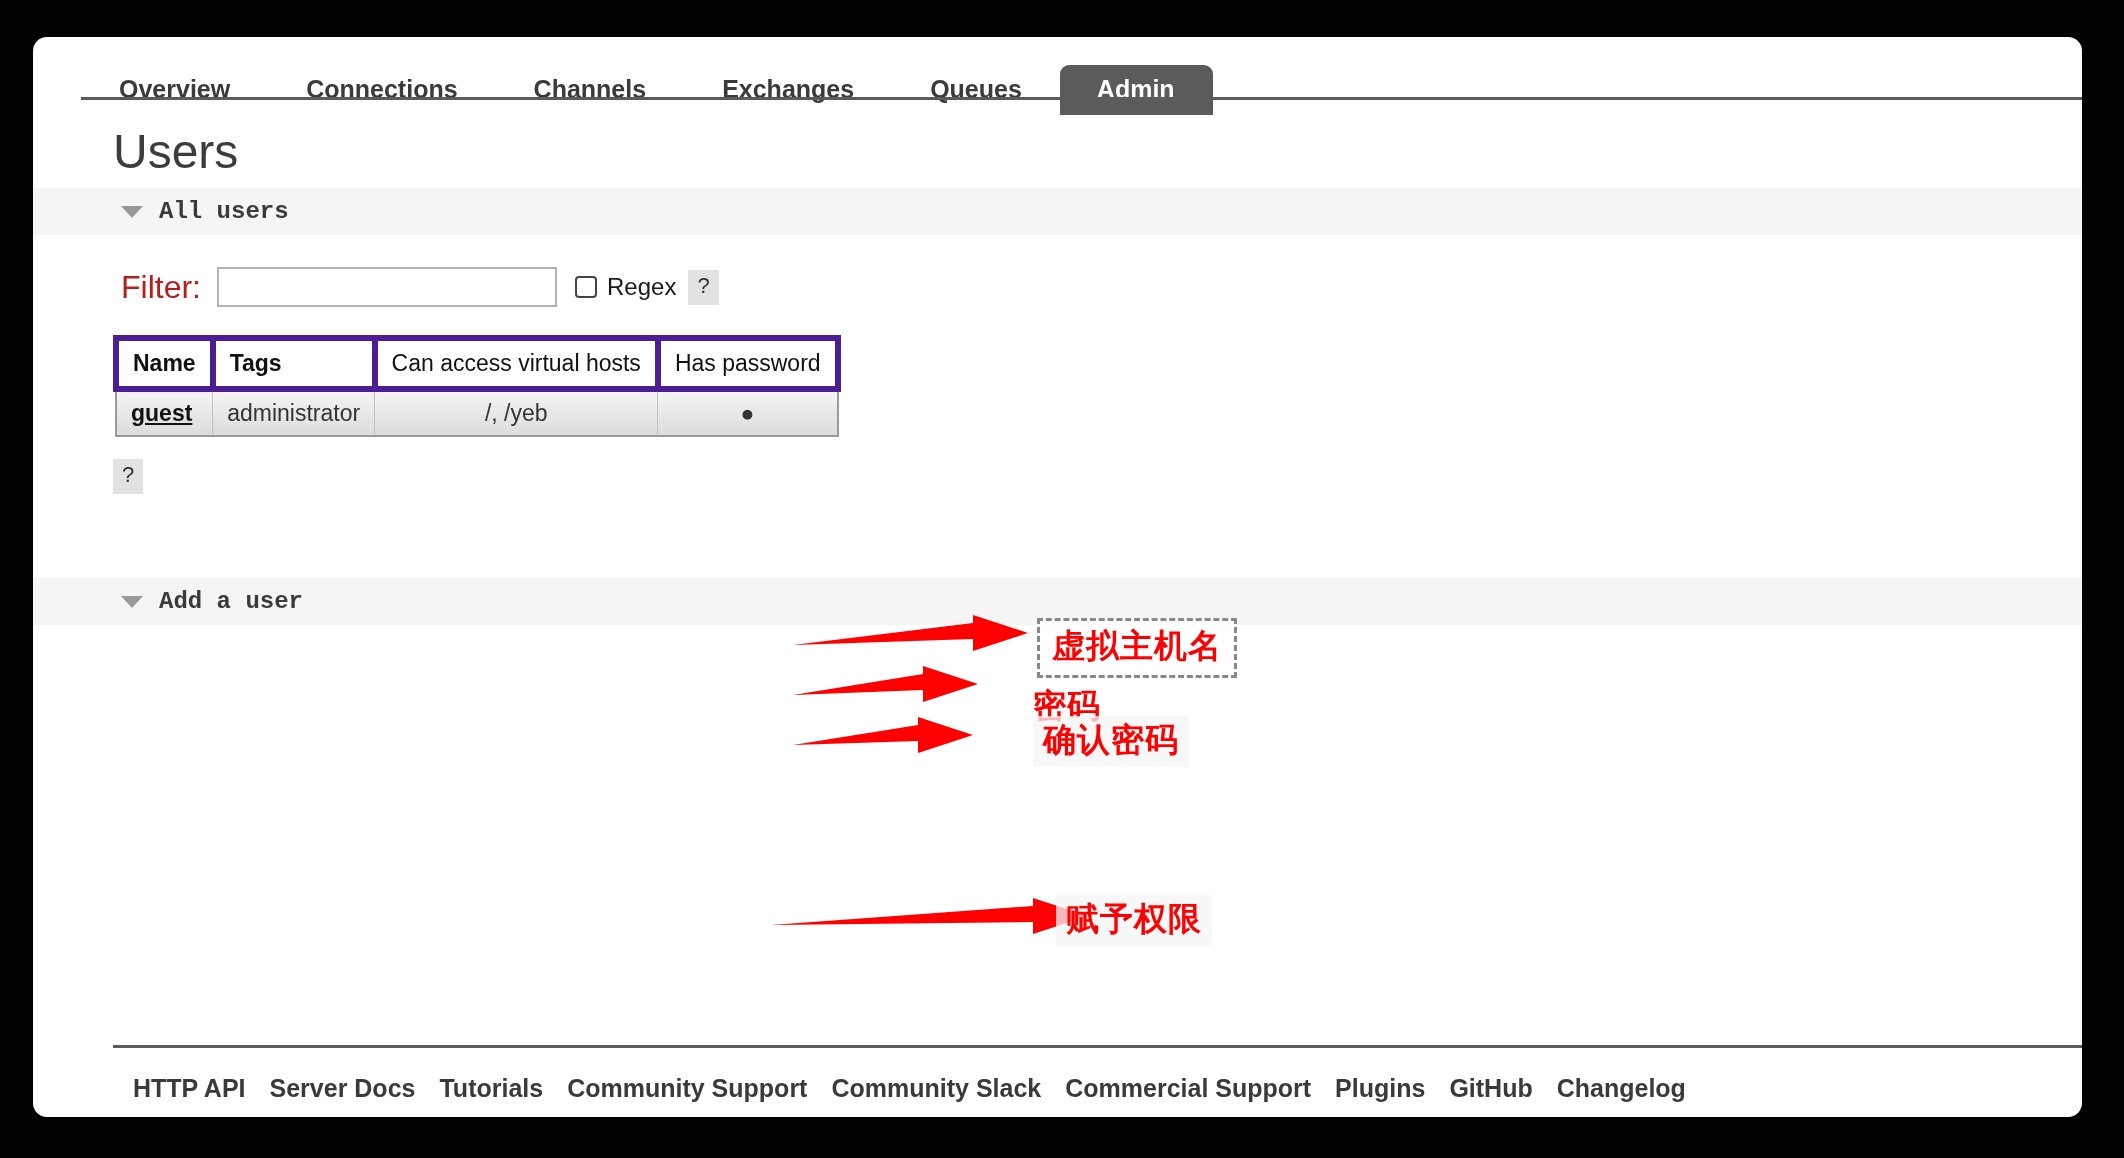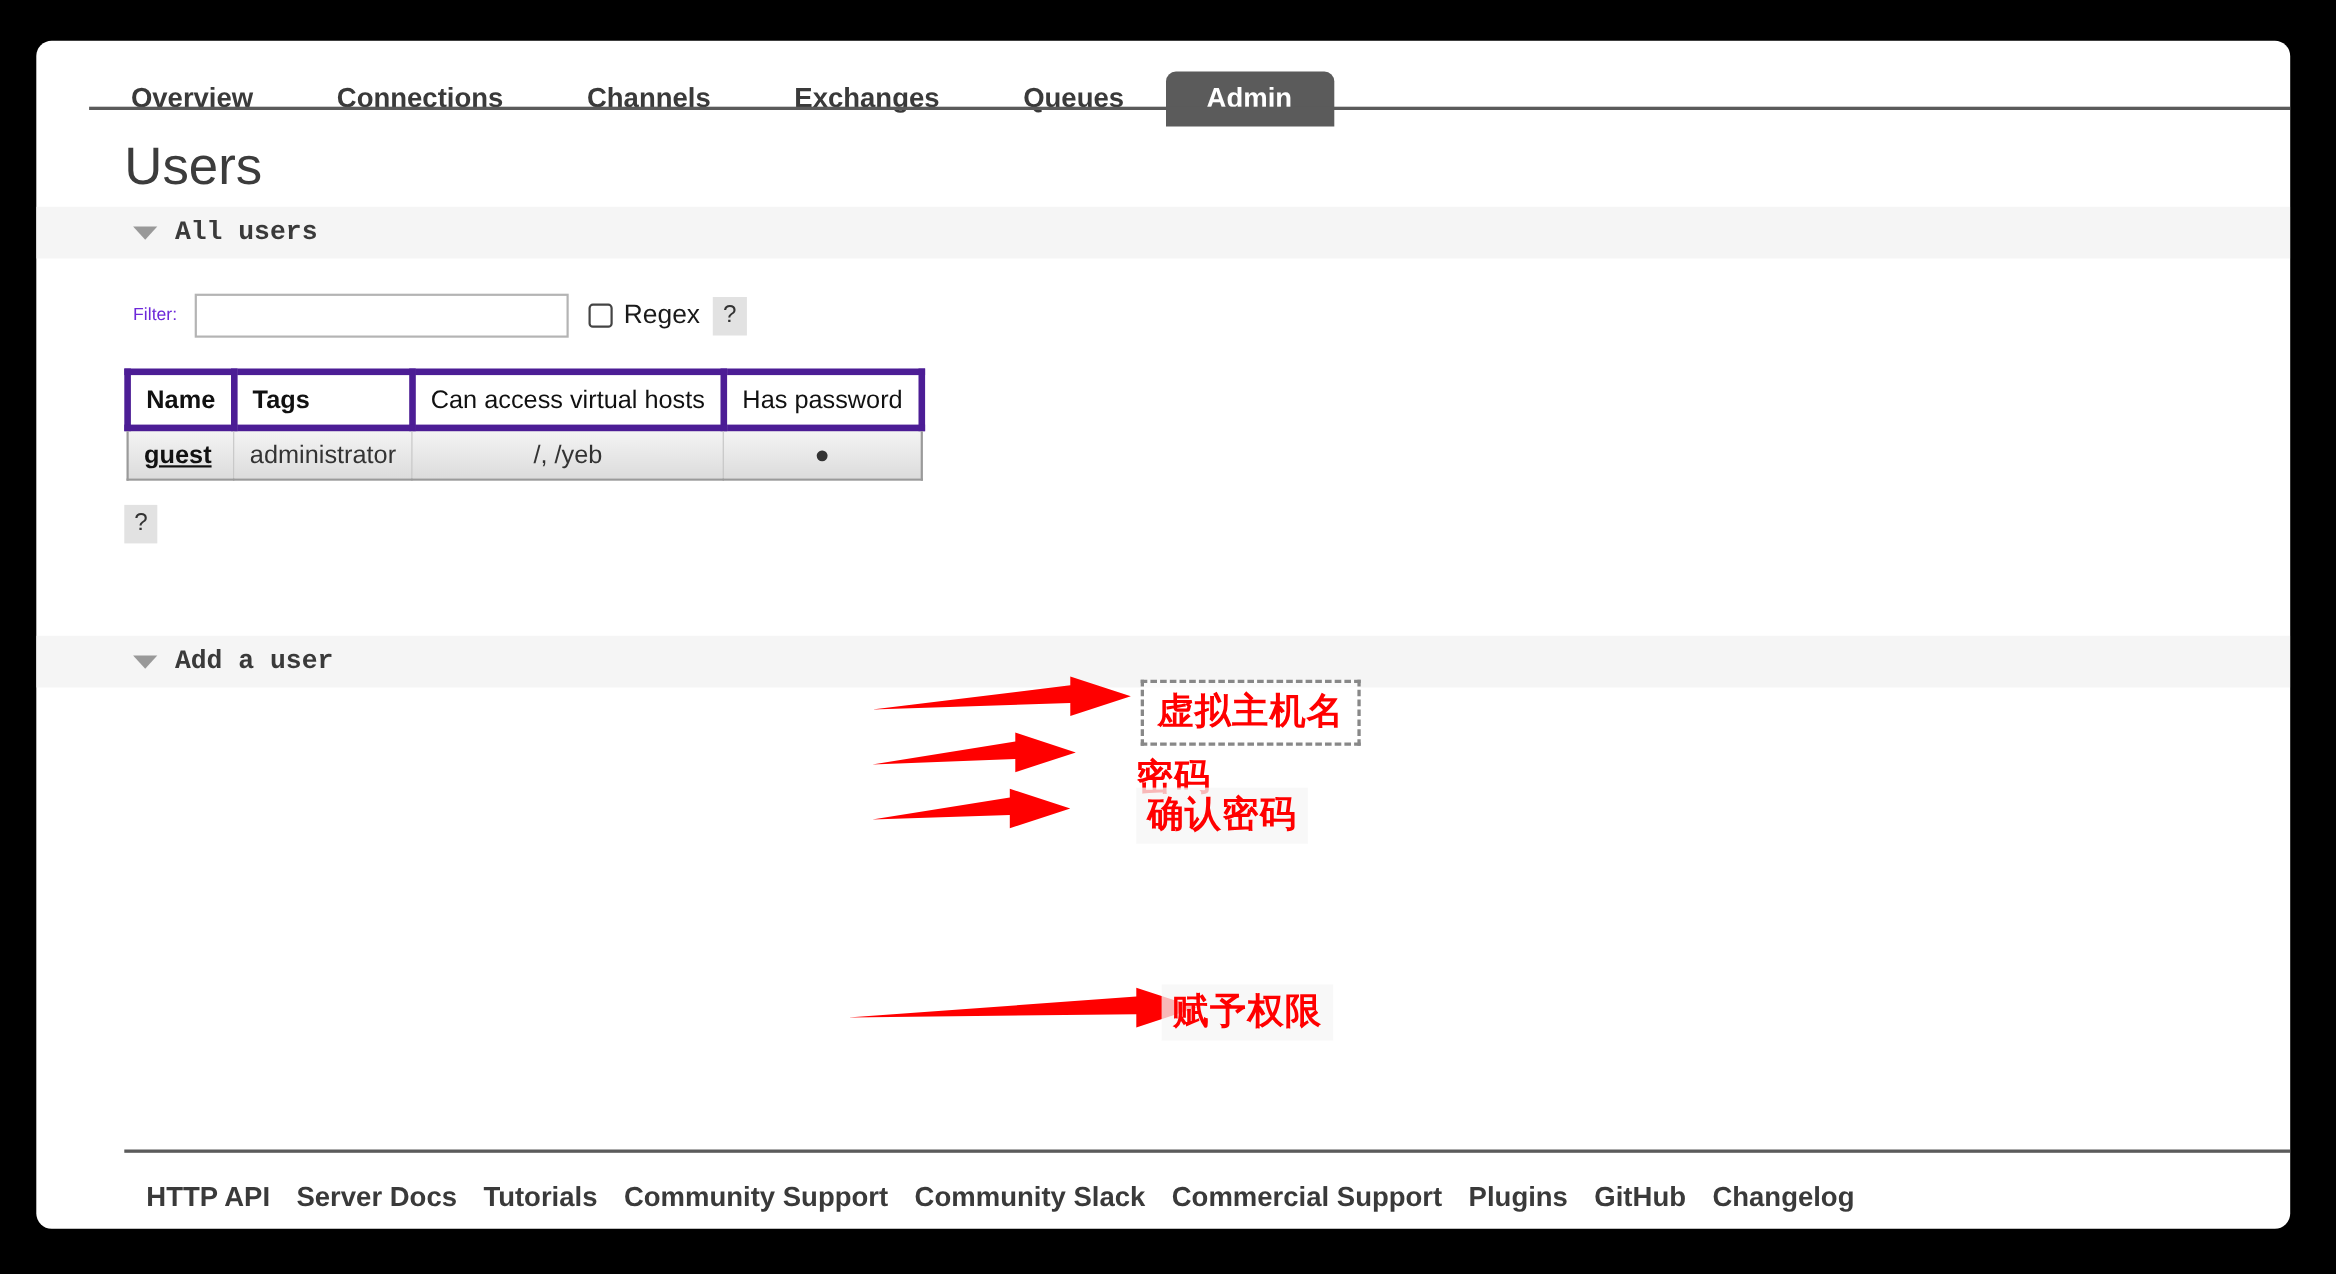--- a/index.html
+++ b/index.html
@@ -87,22 +87,22 @@
     color: #3a3a3a;
   }
 
   
   #filter-row {
     display: flex;
     align-items: center;
     margin: 32px 0 0 88px;
   }
   #filter-label {
-    font-size: 16px;
-    color: #6d28d9;
+    font-size: 32px;
+    color: #b91c1c;
     margin-right: 16px;
   }
   #filter-input {
     width: 340px;
     height: 40px;
     border: 2px solid #b4b4b4;
     background: #fff;
     font-size: 20px;
     padding: 0 6px;
     font-family: "Liberation Sans", sans-serif;

